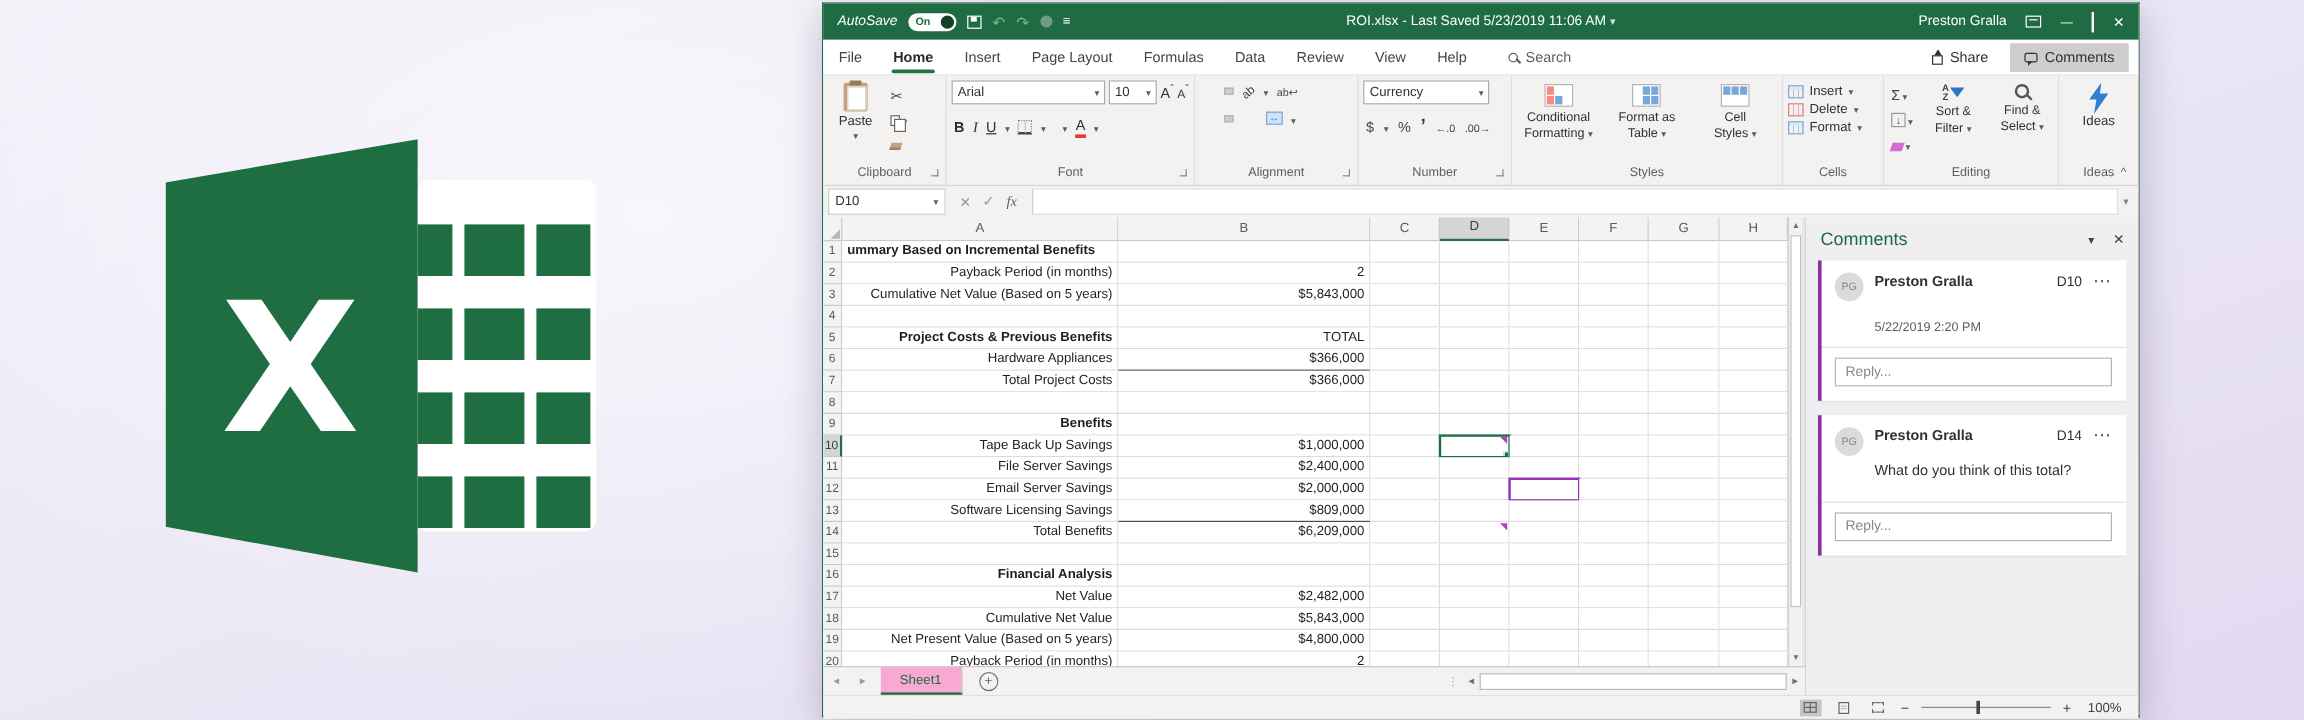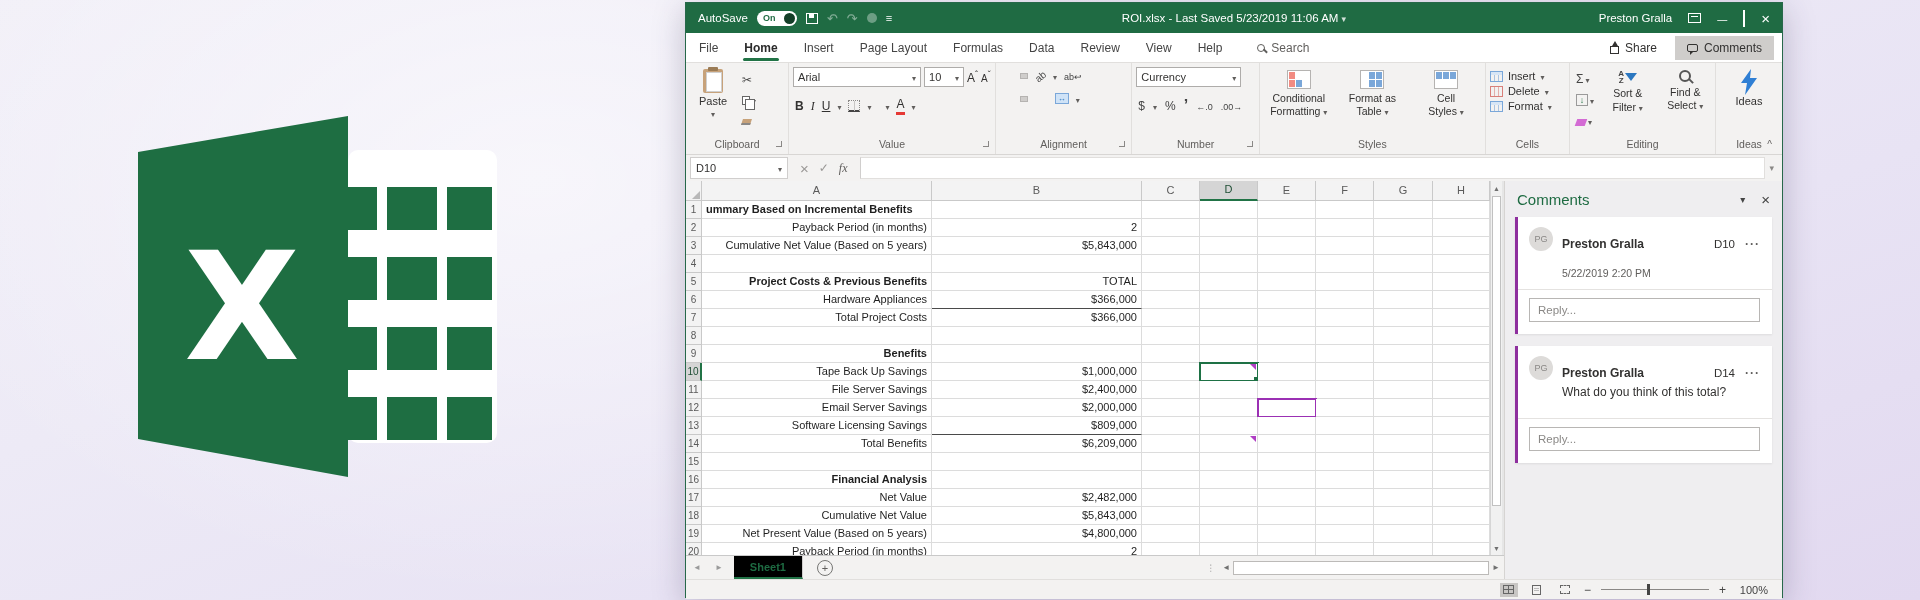--- a/index.html
+++ b/index.html
@@ -20,21 +20,21 @@
     position:absolute; left:685px; top:2px; width:1098px; height:596px;
     background:#f3f2f1; display:flex; flex-direction:column;
     border:1px solid #27684a; border-bottom:2px solid #1d6b42;
     box-shadow:0 8px 30px rgba(60,50,90,.28);
     font-size:12px; color:#323130;
   }
 
   
   .titlebar { height:30px; background:#1f6b43; display:flex; align-items:center; position:relative; color:#fff; flex:0 0 auto; }
   .qat { display:flex; align-items:center; gap:9px; padding-left:12px; z-index:2; }
-  .autosave-label { font-size:11.5px; }
+  .autosave-label { font-size:11.5px;font-style:italic; }
   .toggle { width:40px; height:15px; background:#fff; border-radius:8px; display:flex; align-items:center; justify-content:space-between; padding:0 2px 0 6px; }
   .toggle .on-txt { color:#1f6b43; font-size:9px; font-weight:bold; }
   .toggle .knob { width:11px; height:11px; border-radius:50%; background:#143f28; }
   .save-ic { width:12px; height:11px; border:1px solid #fff; position:relative; }
   .save-ic::after { content:""; position:absolute; top:0; left:2px; width:5px; height:4px; background:#fff; }
   .ic-undo::before { content:"↶"; } .ic-redo::before { content:"↷"; }
   .faded { color:rgba(255,255,255,.45); font-size:13px; }
   .dot-faded { width:10px; height:10px; border-radius:50%; background:rgba(255,255,255,.35); }
   .ic-eq::before { content:"≡"; } .qat-custom { color:#fff; font-size:11px; }
   .title-center { position:absolute; left:0; right:0; text-align:center; font-size:11.5px; white-space:nowrap; }
@@ -178,38 +178,38 @@
   .vspacer { flex:1; }
 
   
   .cpanel { flex:1; background:#efeef0; border-left:1px solid #d6d4d2; display:flex; flex-direction:column; overflow:hidden; }
   .cpanel-head { height:36px; display:flex; align-items:center; padding:0 12px; }
   .cpanel-title { color:#1e6b42; font-size:15px; }
   .cpanel-head-btns { margin-left:auto; display:flex; gap:16px; color:#444; align-items:center; }
   .ic-chevdown::before { content:"▾"; font-size:10px; }
   .ccard { background:#fff; margin:0 10px 12px 10px; padding:10px 12px 8px 14px; position:relative; box-shadow:0 1px 2px rgba(0,0,0,.08); }
   .ccard::before { content:""; position:absolute; left:0; top:0; bottom:0; width:3px; background:#8e2f9e; }
-  .ccard-head { display:flex; align-items:flex-end; gap:9px; }
+  .ccard-head { display:flex; align-items:flex-start; gap:9px; }
   .avatar { width:24px; height:24px; border-radius:50%; background:#dddbd9; color:#8a8886; font-size:9px; display:flex; align-items:center; justify-content:center; flex:0 0 auto; }
   .ccard-meta { flex:1; }
   .cauthor { font-size:12px; font-weight:bold; color:#323130; }
   .ccard-right { display:flex; gap:10px; align-items:baseline; }
   .cellref { font-size:11.5px; color:#323130; }
   .ic-more::before { content:"···"; font-weight:bold; color:#605e5c; letter-spacing:1px; }
   .ctext { font-size:12px; color:#323130; line-height:1.35; margin:4px 0 0 33px; max-width:200px; }
   .ctime { font-size:10.5px; color:#605e5c; margin:16px 0 4px 33px; }
   .reply-row { border-top:1px solid #e4e2e0; margin:10px -12px 0 -14px; padding:8px 12px 4px 14px; }
   .reply-input { width:100%; height:24px; border:1px solid #b8b6b4; background:#fff; font-size:11.5px; padding:0 8px; outline:none; font-family:"Liberation Sans", sans-serif; color:#323130; }
   .reply-input::placeholder { color:#8a8886; }
 
   
   .sheetbar { height:24px; background:#f3f2f1; border-top:1px solid #c9c9c9; display:flex; align-items:center; position:relative; }
   .snav { color:#9a9a9a; font-size:8px; padding:0 7px; }
   .ic-left::before { content:"◄"; } .ic-right::before { content:"►"; }
-  .stab { height:100%; background:#000000; display:flex; align-items:center; padding:0 16px; font-size:11px; color:#1e6b42; font-weight:bold; border-right:1px solid #d0cecd; border-bottom:2px solid #217346; margin-left:4px; }
+  .stab { height:100%; background:#f9a8d4; display:flex; align-items:center; padding:0 16px; font-size:11px; color:#1e6b42; font-weight:normal; border-right:1px solid #d0cecd; border-bottom:2px solid #217346; margin-left:4px; }
   .newsheet { width:16px; height:16px; border:1px solid #767674; border-radius:50%; color:#605e5c; font-size:11px; display:flex; align-items:center; justify-content:center; margin-left:14px; }
   .hscroll-zone { position:absolute; right:4px; display:flex; align-items:center; gap:3px; color:#707070; font-size:8px; }
   .hsplit { color:#9a9a9a; font-size:9px; letter-spacing:0; margin-right:4px; }
   .htrack { width:256px; height:14px; background:#fff; border:1px solid #bcbab8; }
 
   
   .statusbar { height:20px; background:#f3f2f1; border-top:1px solid #e1dfdd; display:flex; align-items:center; flex:0 0 auto; }
   .sb-right { margin-left:auto; display:flex; align-items:center; gap:10px; padding-right:14px; }
   .view-ic { width:18px; height:14px; display:flex; align-items:center; justify-content:center; }
   .view-ic.sel { background:#c8c6c4; }
@@ -350,21 +350,21 @@
           <span class="ic-u"></span>
             <span class="g-dd"></span>
           <span class="ic-border"></span>
             <span class="g-dd"></span>
           <span class="under-yellow"><span class="ic-fillc"></span></span>
             <span class="g-dd"></span>
           <span class="under-red ic-a">A</span>
             <span class="g-dd"></span>
         </div>
       </div>
-      <div class="rlabel"><span>Value</span><span class="launcher"></span></div>
+      <div class="rlabel"><span>Font</span><span class="launcher"></span></div>
     </div>
 
     <div class="rgroup" style="width:150px">
       <div class="rcontent" style="flex-direction:column; align-items:stretch;">
         <div style="display:flex; gap:4px; align-items:center;">
           <span class="al-btn"><span class="bar3"></span></span>
           <span class="al-btn"><span class="bar3"></span></span>
           <span class="al-btn sel"><span class="bar3"></span></span>
           <span class="al-btn"><span class="ic-orient"></span></span>
             <span class="g-dd"></span>

